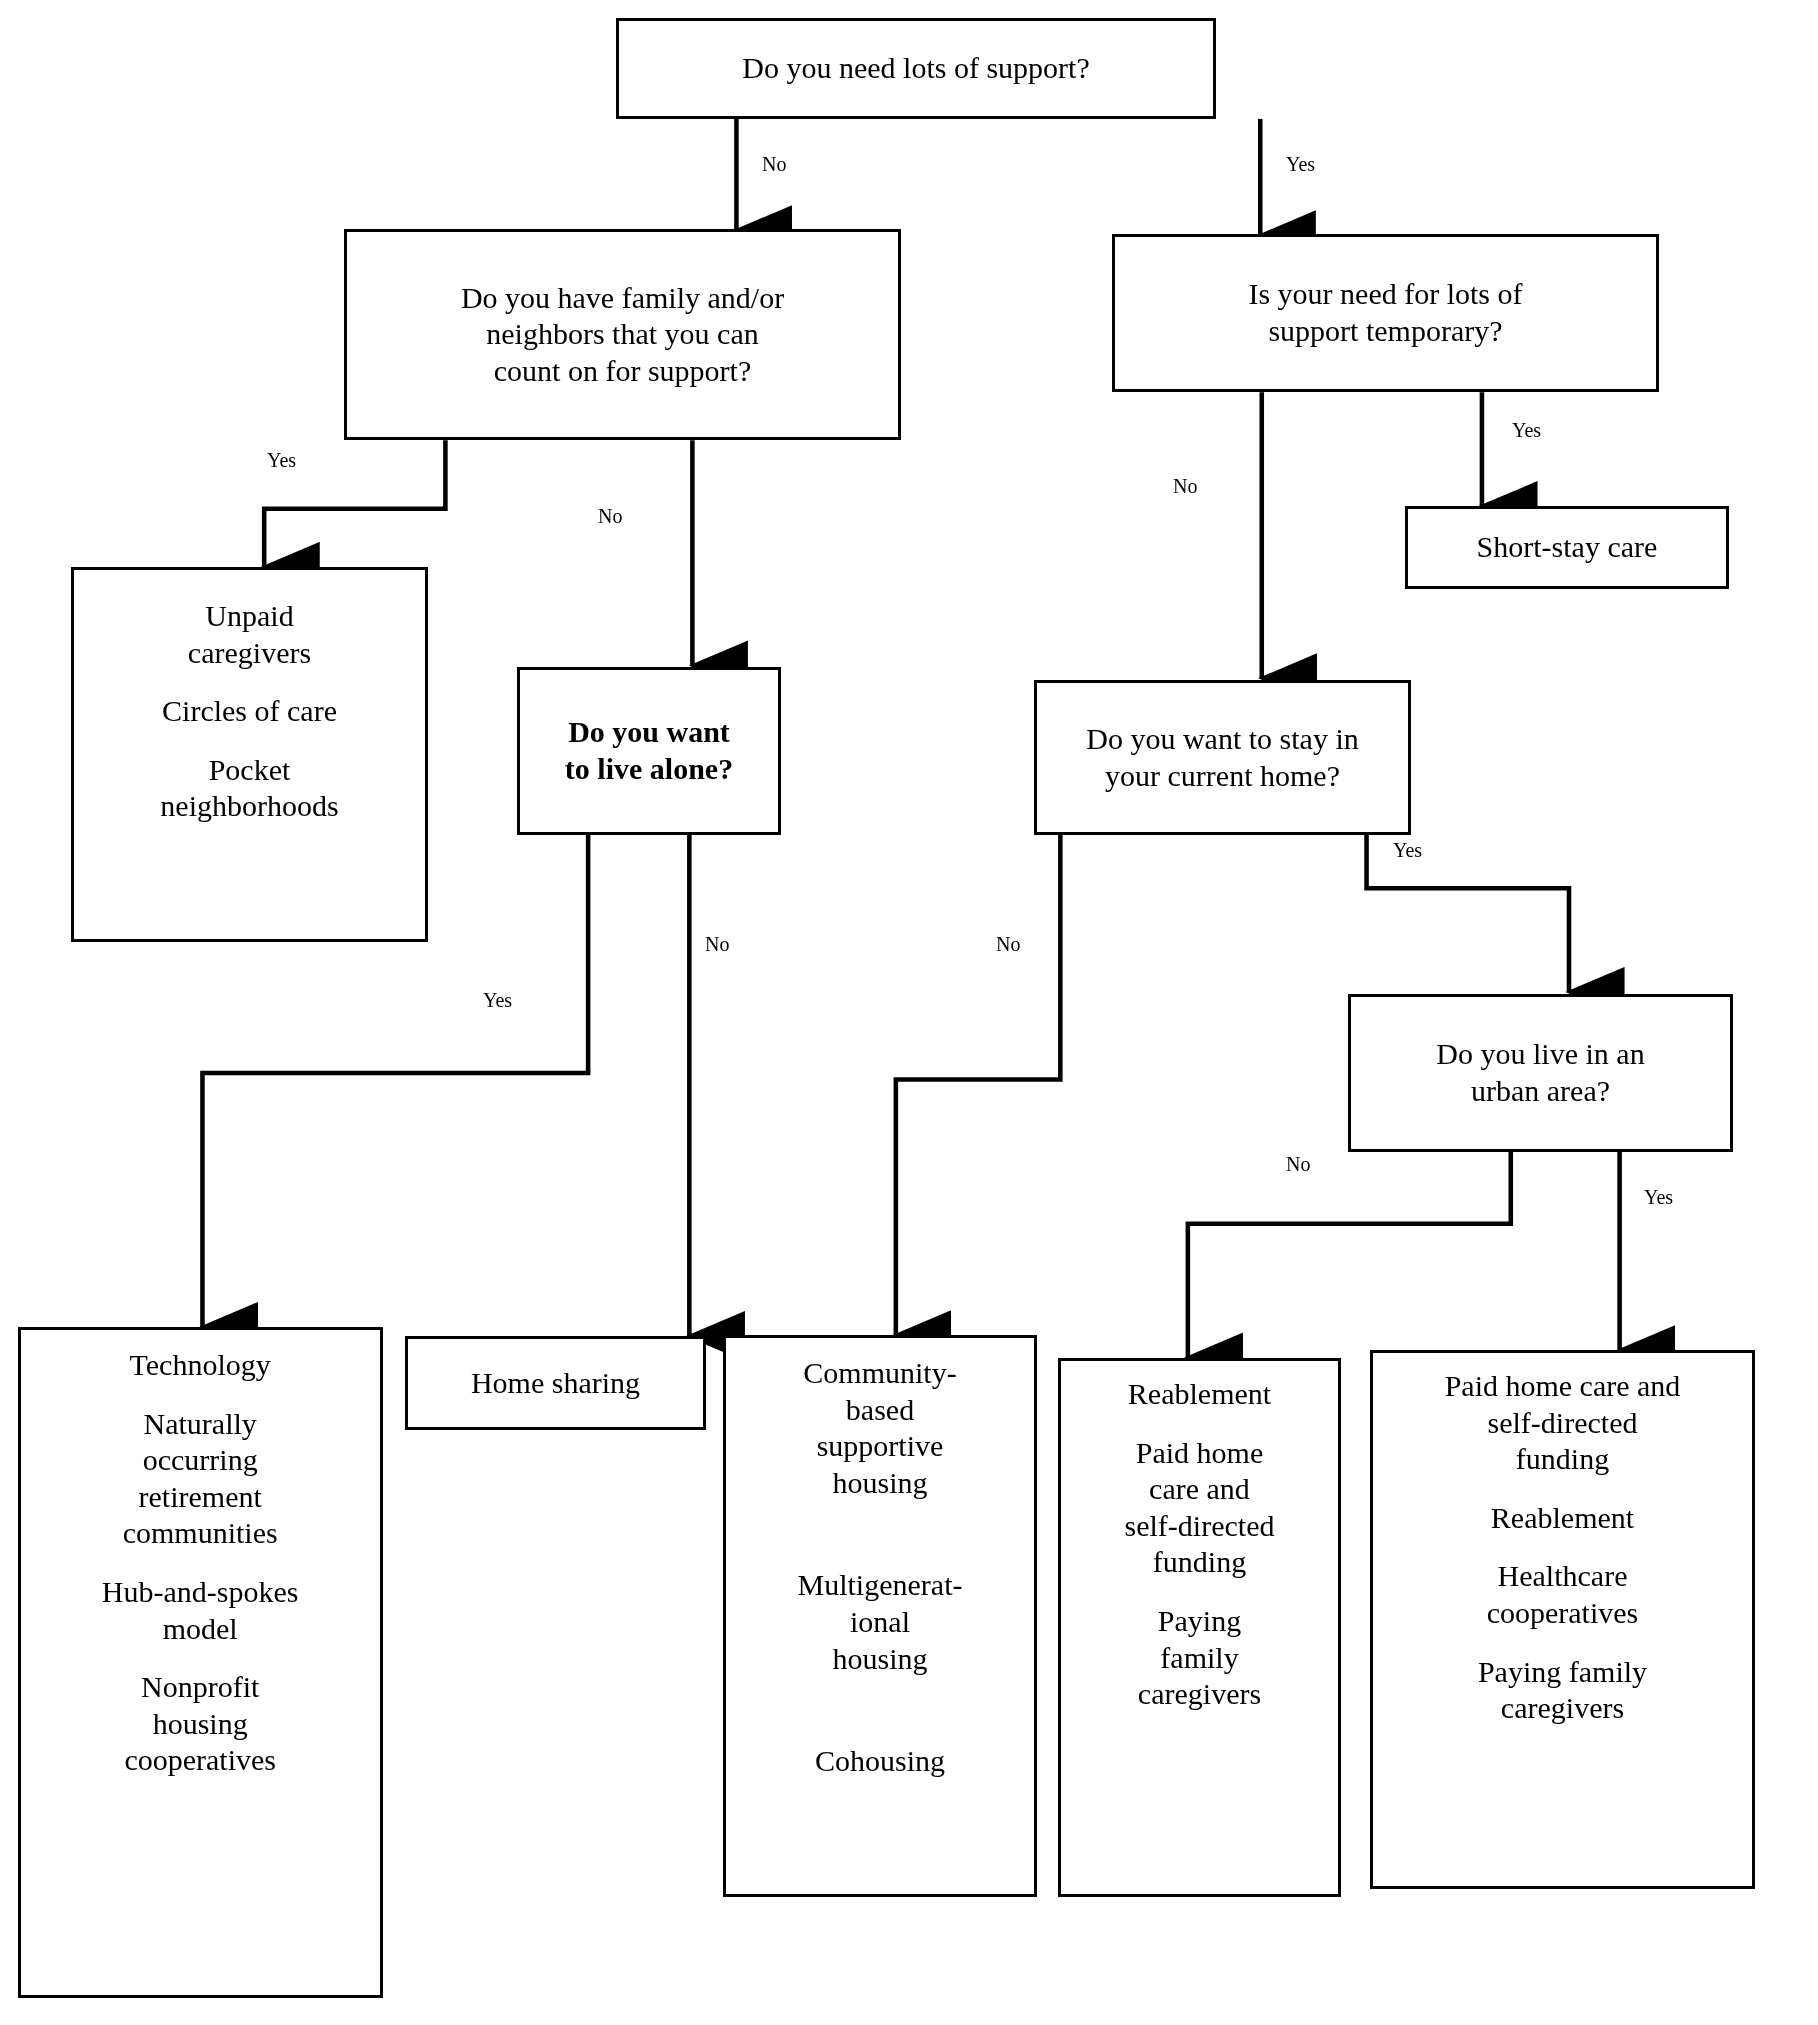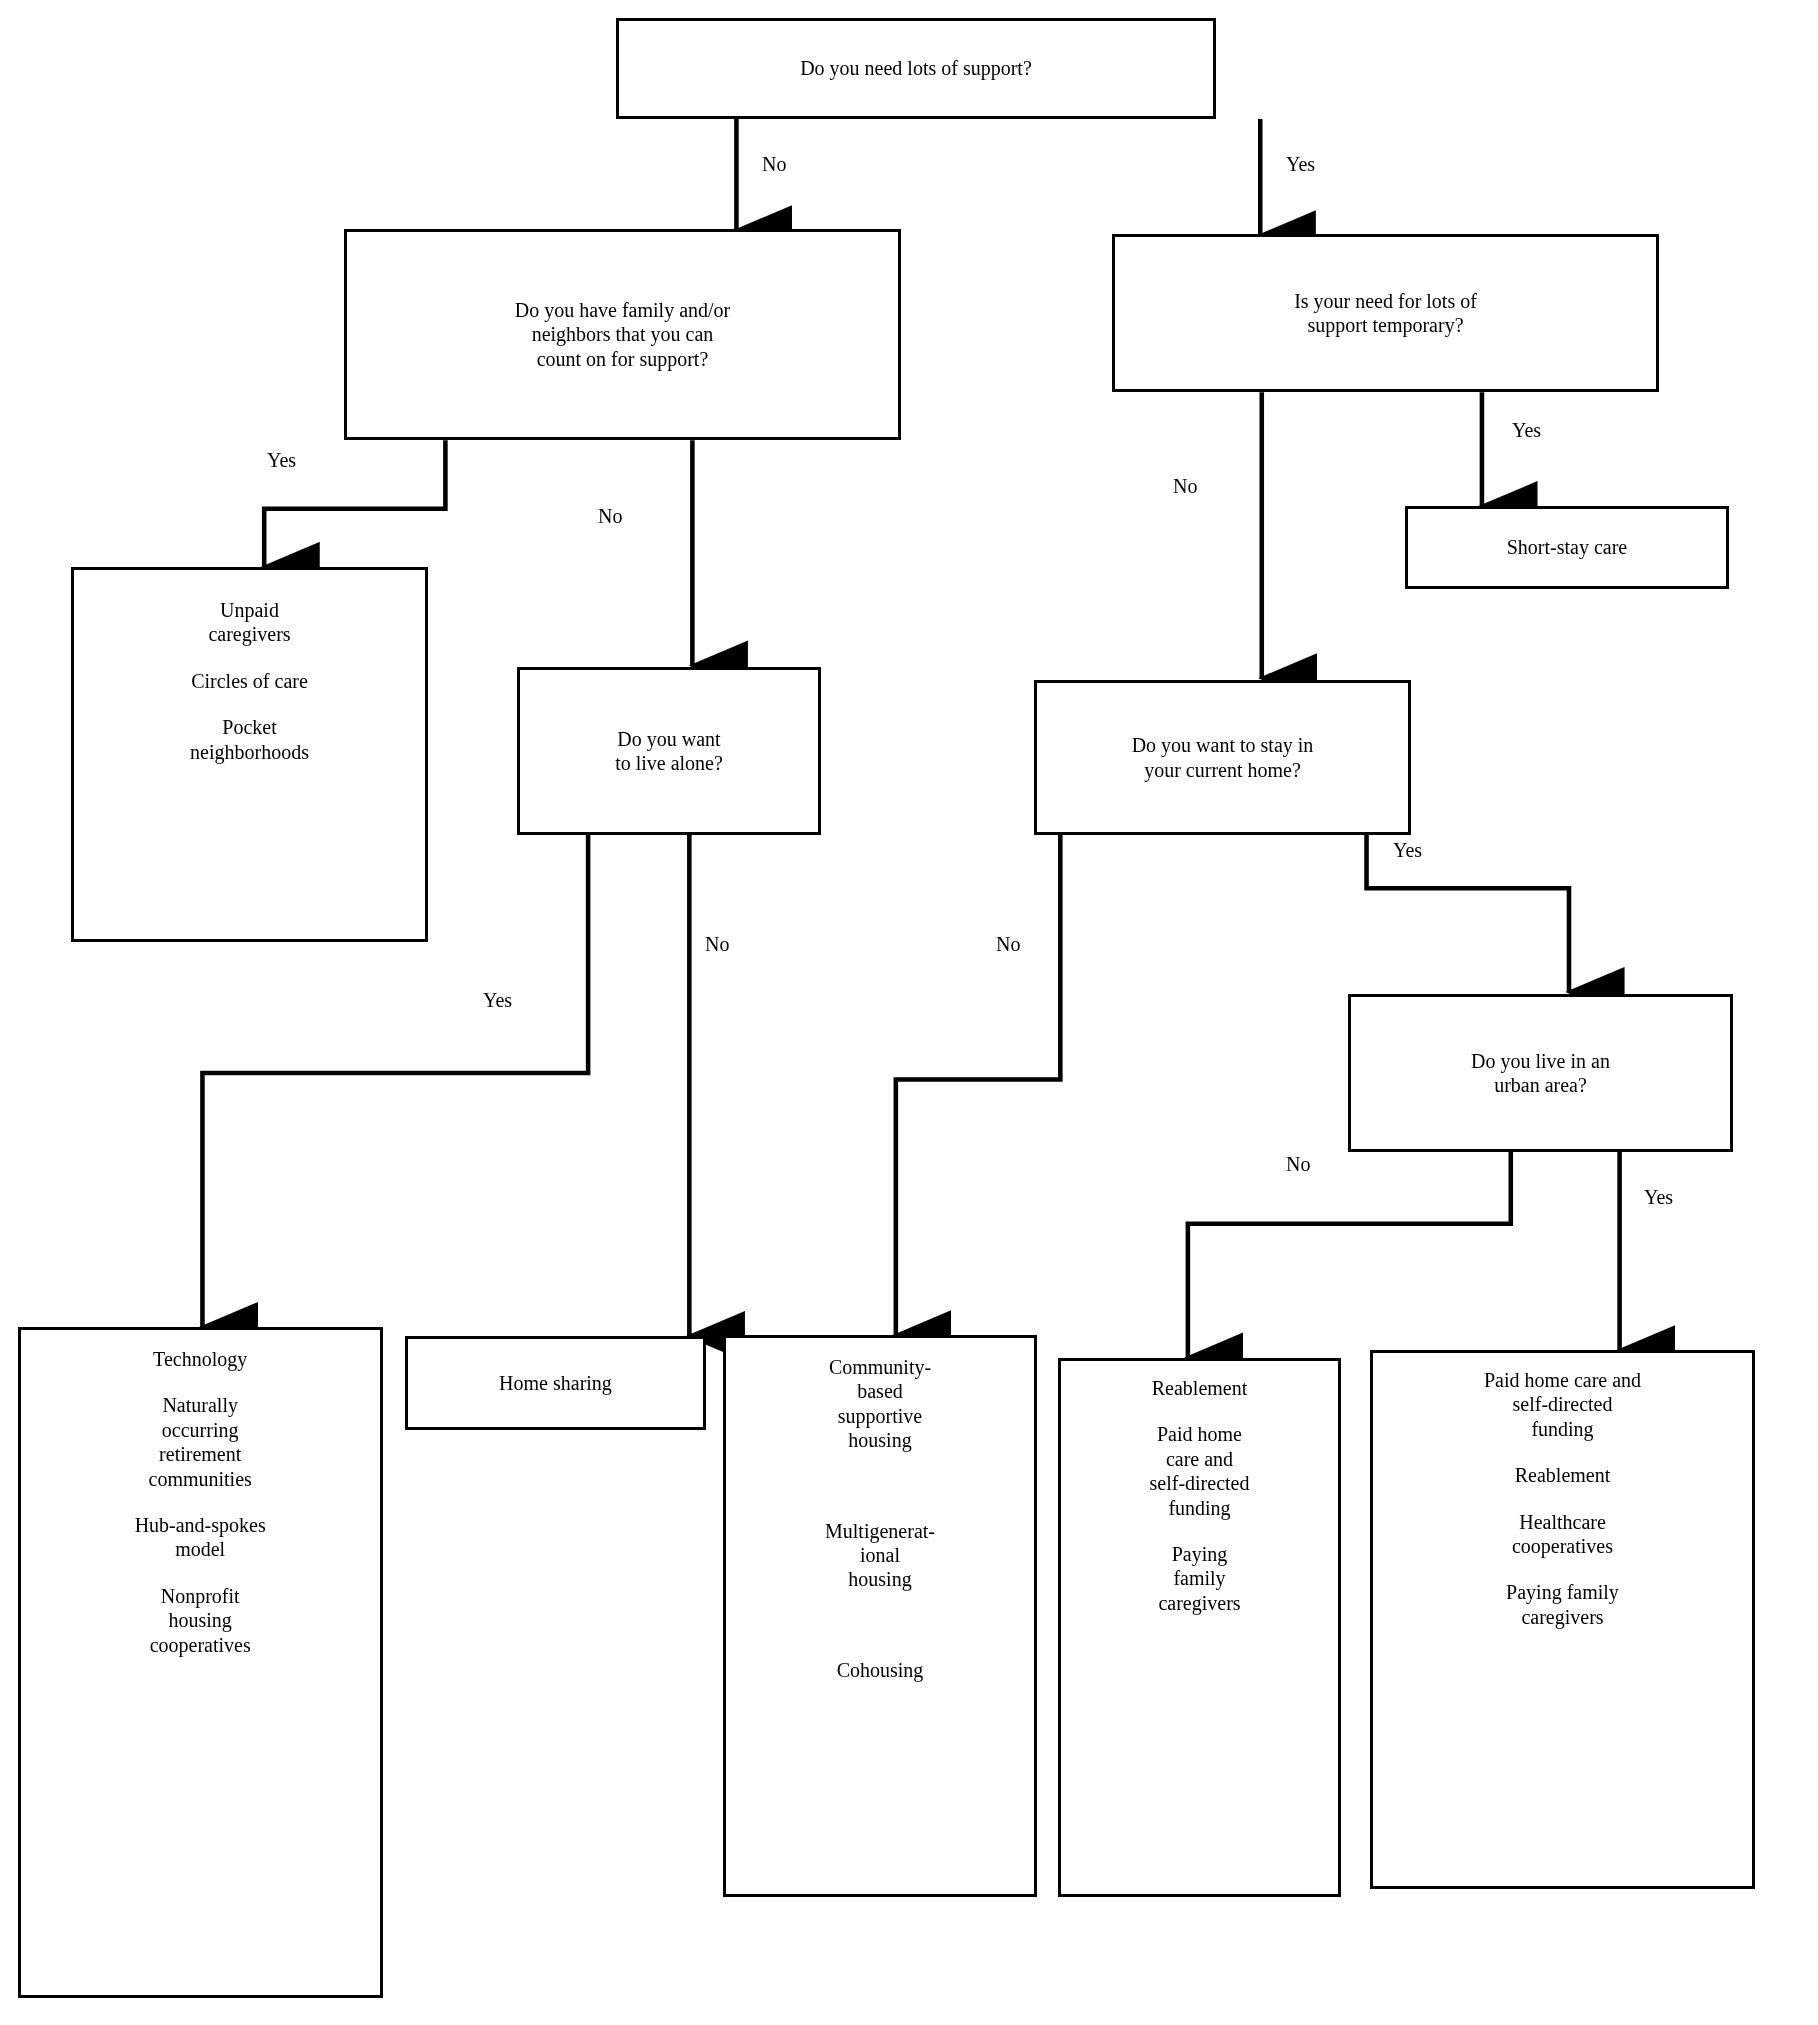--- a/index.html
+++ b/index.html
@@ -28,21 +28,21 @@
     box-sizing: border-box;
     border: 3px solid #000000;
     background: #ffffff;
     display: flex;
     flex-direction: column;
     align-items: center;
     justify-content: flex-start;
     text-align: center;
     color: #000000;
     line-height: 1.22;
-    font-size: 20px;
+    font-size: 30px;
   }
   .node.center-v { justify-content: center; }
   .node .line { display: block; width: 100%; }
   .node .para { display: block; width: 100%; }
   .node .para + .para { margin-top: 22px; }
   .edge-label {
     position: absolute;
     color: #000000;
     font-size: 20px;
     line-height: 1;
@@ -114,21 +114,21 @@
     </span>
     <span class="para">
       <span class="line">Circles of care</span>
     </span>
     <span class="para">
       <span class="line">Pocket</span>
       <span class="line">neighborhoods</span>
     </span>
   </div>
 
-  <div class="node center-v" style="left:517px; top:667px; width:304px; height:168px;">
+  <div class="node center-v" style="left:517px; top:667px; width:264px; height:168px;font-weight:bold;">
     <span class="line">Do you want</span>
     <span class="line">to live alone?</span>
   </div>
 
   <div class="node center-v" style="left:1034px; top:680px; width:377px; height:155px;">
     <span class="line">Do you want to stay in</span>
     <span class="line">your current home?</span>
   </div>
 
   <div class="node center-v" style="left:1348px; top:994px; width:385px; height:158px;">

